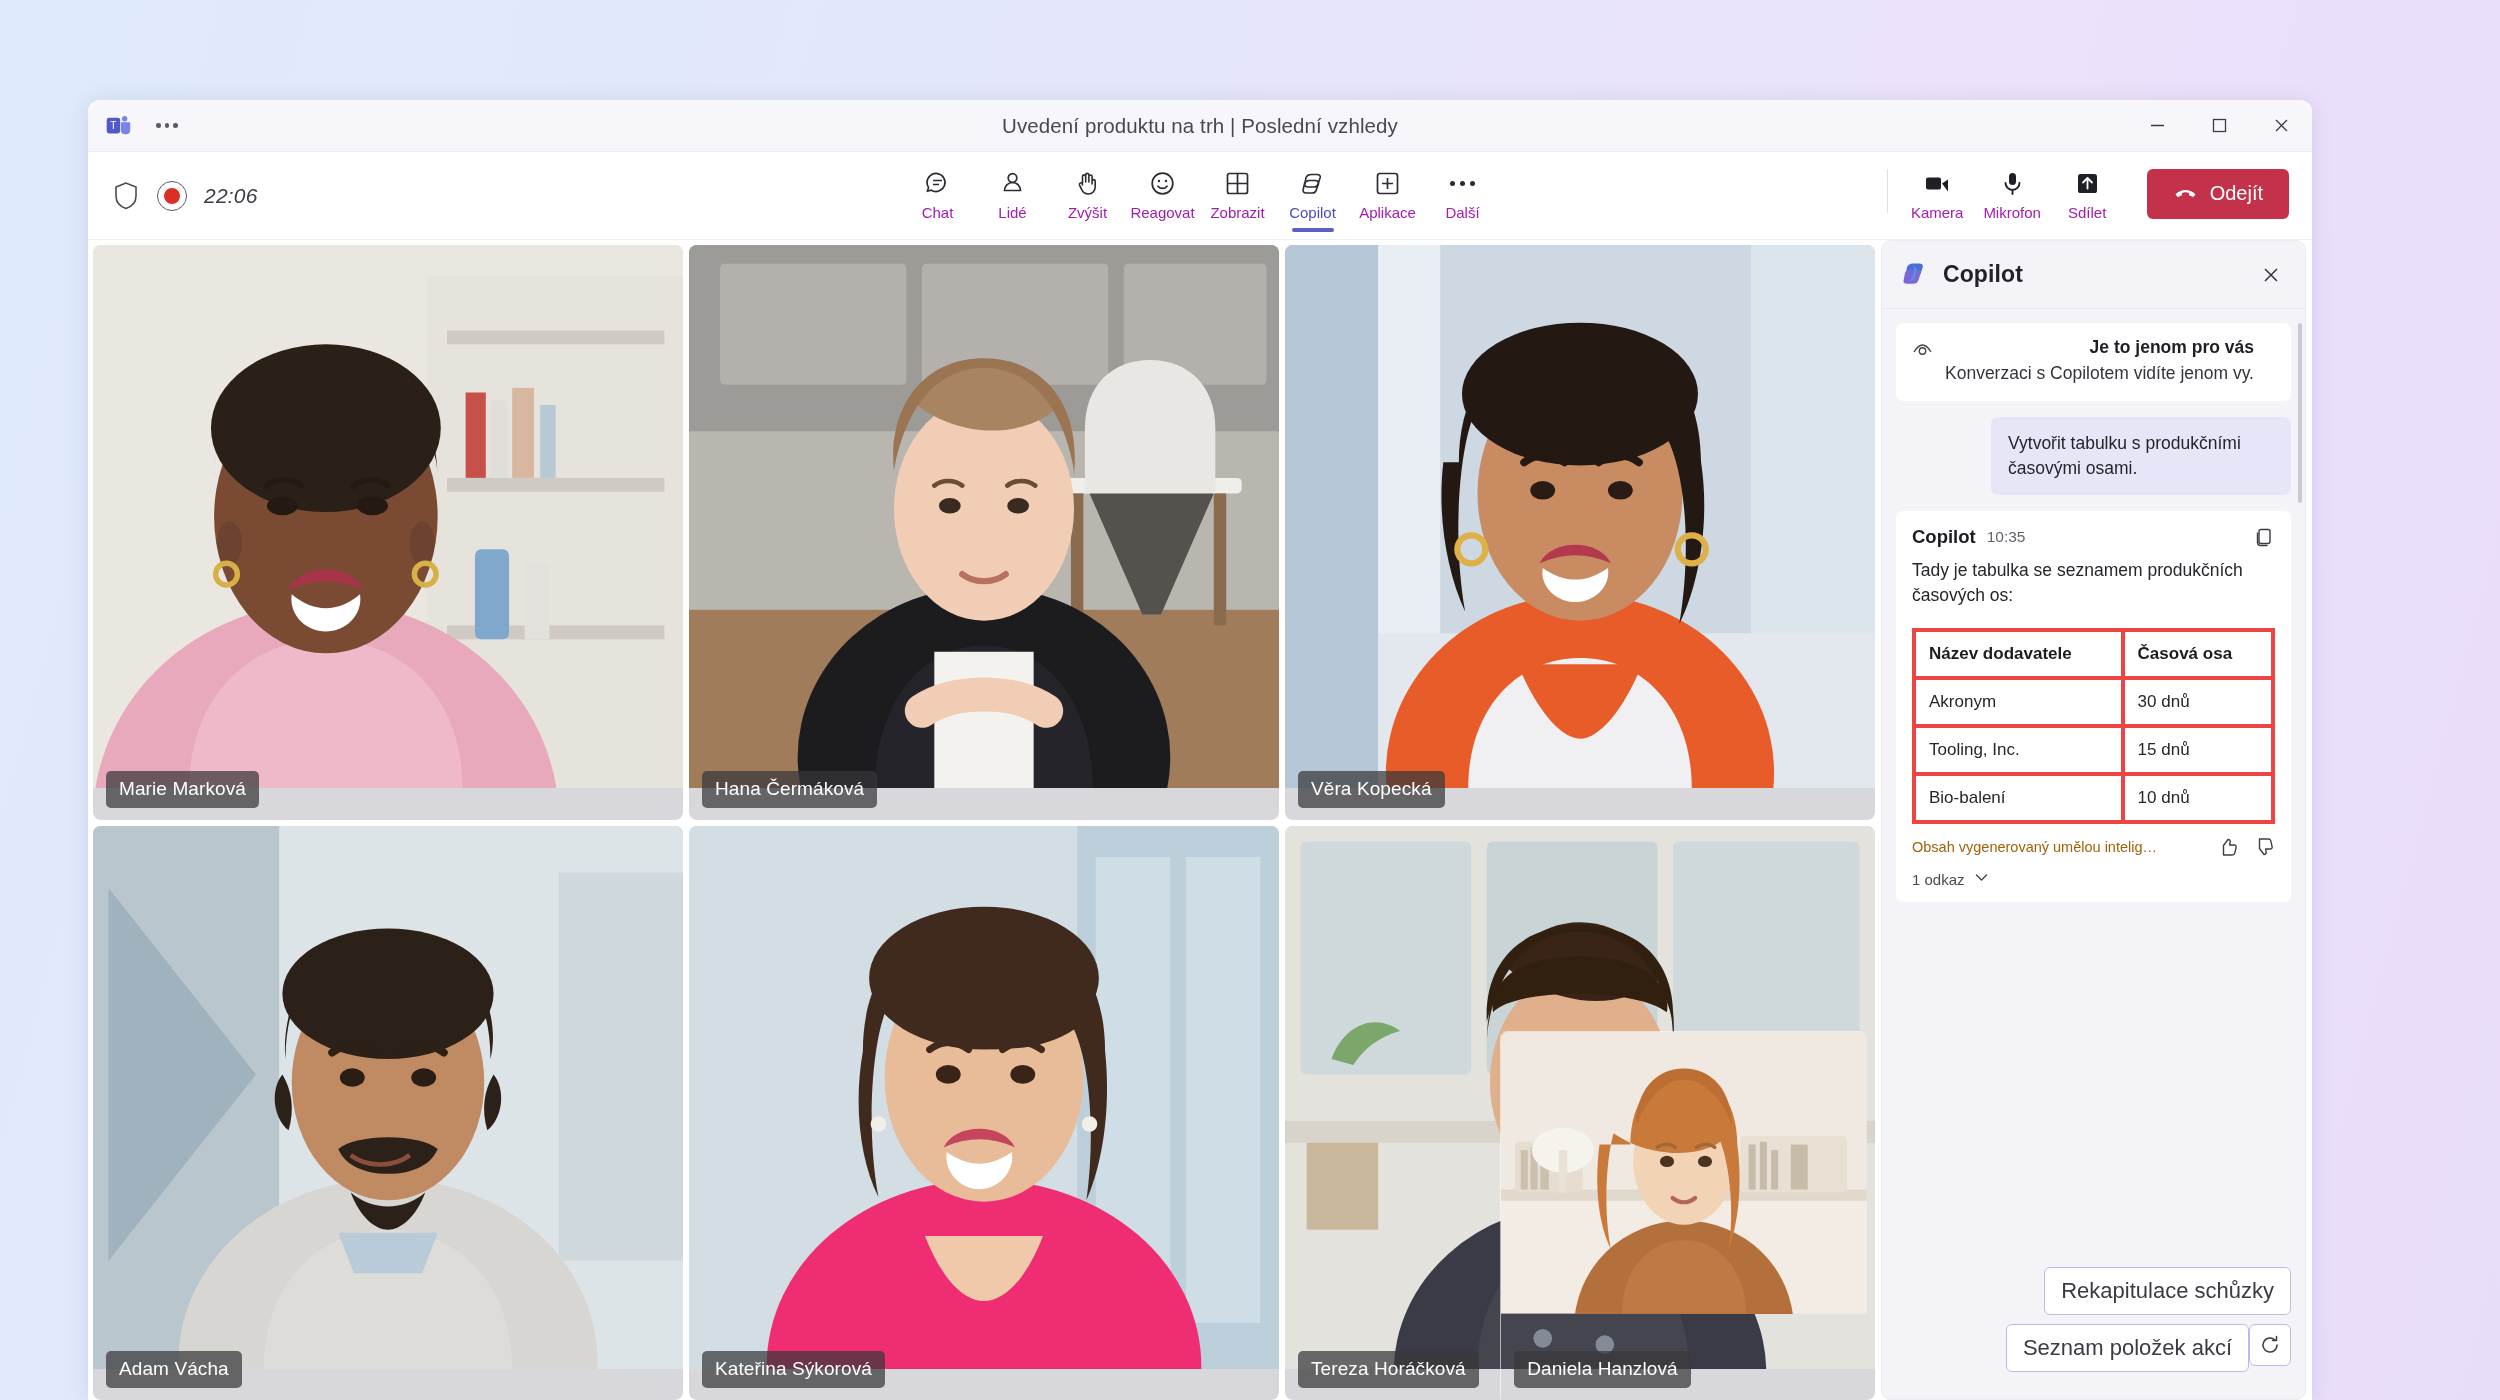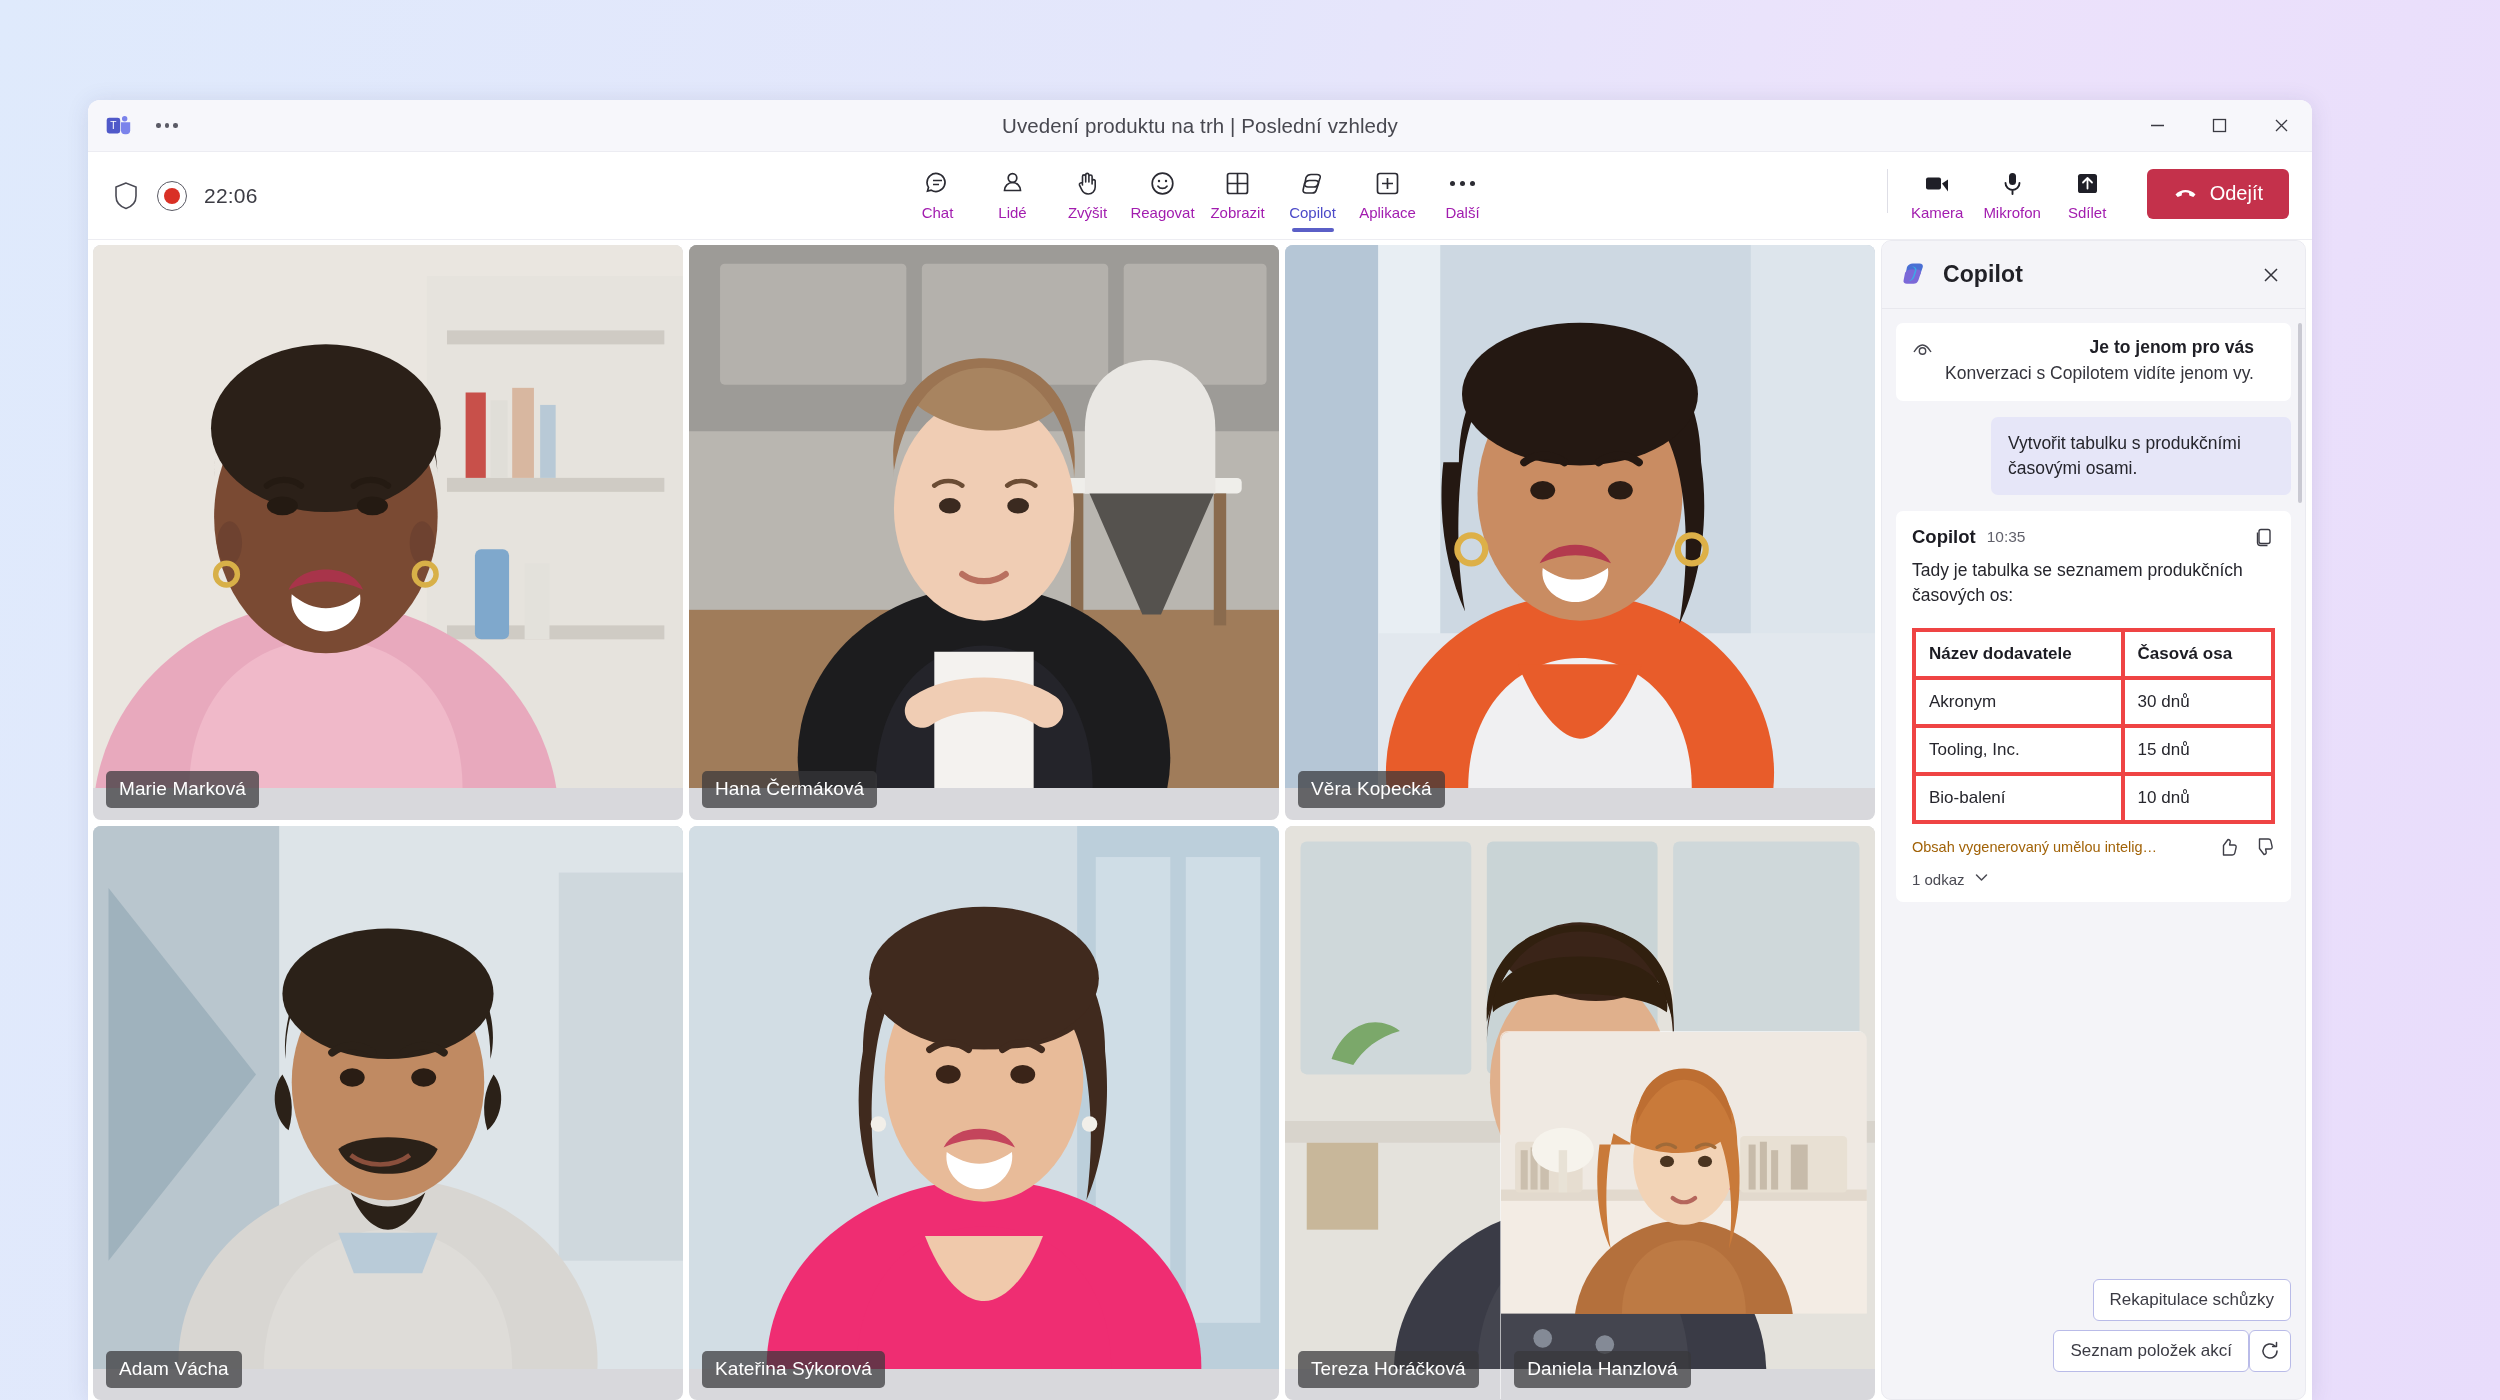--- a/index.html
+++ b/index.html
@@ -54,21 +54,21 @@
   }
   .tool-left { display: flex; align-items: center; gap: 18px; padding-left: 25px; }
   .shield { cursor: pointer; display: flex; }
   .rec-wrap { display: flex; align-items: center; gap: 17px; }
   .rec-dot {
     width: 30px; height: 30px; border-radius: 50%;
     border: 1.7px solid #5a5a64;
     display: flex; align-items: center; justify-content: center;
   }
   .rec-dot i { width: 16px; height: 16px; border-radius: 50%; background: #d93025; display: block; }
-  .rec-time { font-size: 21px; color: #3c3c44; letter-spacing: .2px; }
+  .rec-time { font-size: 21px; color: #3c3c44; letter-spacing: .2px; font-style: italic; }
 
   .tool-center {
     position: absolute; left: 50%; transform: translateX(-50%);
     display: flex; align-items: flex-start; gap: 0;
   }
   .tbtn {
     width: 75px; padding: 4px 0 6px;
     display: flex; flex-direction: column; align-items: center; gap: 5px;
     cursor: pointer; border-radius: 6px; position: relative;
   }
@@ -215,21 +215,21 @@
   .disclaim span { font-size: 14.5px; color: #a16207; }
   .disclaim .fb { margin-left: auto; display: flex; gap: 14px; }
   .disclaim .fb div { cursor: pointer; color: #3d3d46; display: flex; }
   .refs { display: flex; align-items: center; gap: 8px; margin-top: 11px; cursor: pointer; }
   .refs span { font-size: 15px; color: #4a4a53; }
 
   .cp-foot { padding: 0 14px 14px; }
   .chips { display: flex; flex-direction: column; align-items: flex-end; gap: 9px; margin-bottom: 13px; }
   .chip {
     background: #fff; border: 1px solid #b9bbe8;
-    color: #3b3b44; font-size: 17px; font-family: inherit;
+    color: #3b3b44; font-size: 22px; font-family: inherit;
     border-radius: 6px; padding: 10px 16px; cursor: pointer;
   }
   .chip-row { display: flex; align-items: flex-start; }
   .refresh {
     width: 42px; height: 42px; border: 1px solid #b9bbe8; background: #fff;
     border-radius: 6px; cursor: pointer;
     display: flex; align-items: center; justify-content: center; color: #3b3b44;
   }
 
   .composer {

